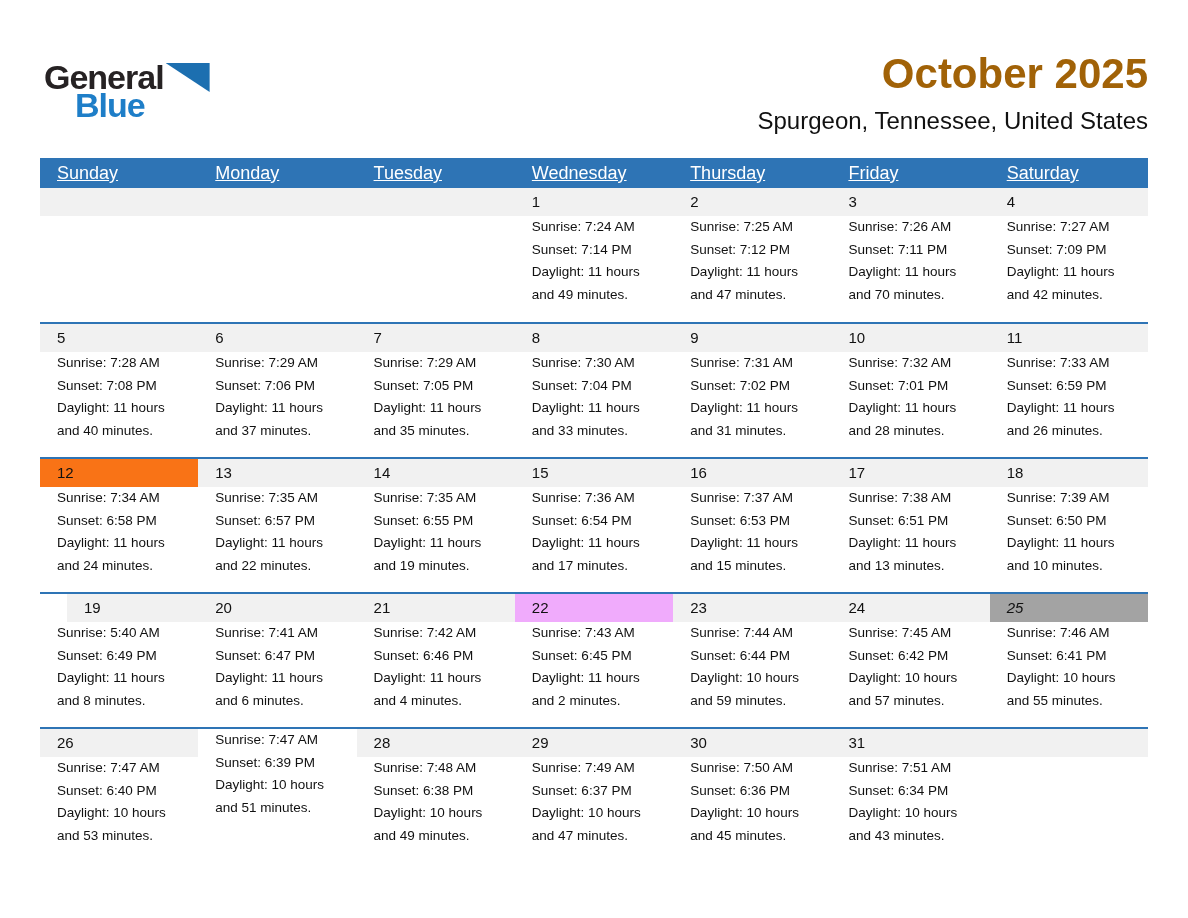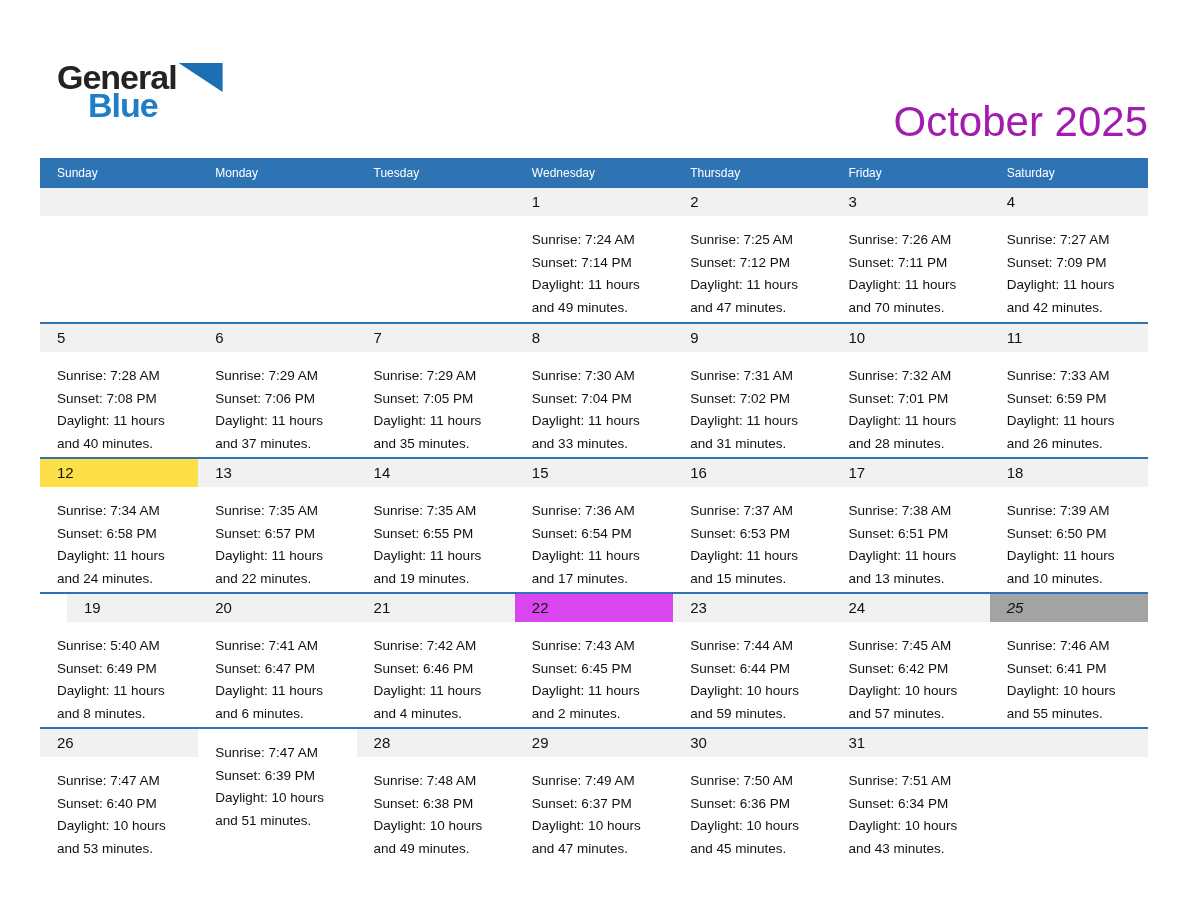--- a/index.html
+++ b/index.html
@@ -9,21 +9,21 @@
     height: 918px;
     font-family: "Liberation Sans", "DejaVu Sans", sans-serif;
     color: #1a1a1a;
     position: relative;
     overflow: hidden;
   }
 
   
   .topbar {
     position: absolute;
-    left: 41px;
+    left: 28px;
     right: 40px;
     top: 0;
     height: 168px;
   }
   .logo {
     position: absolute;
     left: 16px;
     top: 60px;
     width: 180px;
     height: 70px;
@@ -54,24 +54,23 @@
     margin-top: -4px;
   }
   .titles {
     position: absolute;
     right: 0;
     top: 48px;
     text-align: right;
   }
   .month-title {
     font-size: 42px;
-    font-weight: 400;
-    color: #a21caf;
+    font-weight: 700;
+    color: #a16207;
     line-height: 52px;
-    margin-top: 48px;
   }
   .location-subtitle {
     font-size: 24px;
     font-weight: 400;
     color: #111111;
     line-height: 34px;
     margin-top: 4px;
     text-align: center;
   }
 
@@ -82,25 +81,26 @@
     top: 158px;
     width: 1108px;
   }
   .cal-header {
     display: flex;
     height: 30px;
     color: #ffffff;
   }
   .hcell {
     flex: 1 1 0;
-    font-size: 12px;
+    font-size: 18px;
     line-height: 30px;
     padding-left: 17px;
     overflow: hidden;
     white-space: nowrap;
+    text-decoration: underline;
   }
   .week {
     display: flex;
     height: 134px;
     background: #ffffff;
   }
   .week.bordered { border-top: 2px solid; height: 135px; }
   .cell {
     flex: 1 1 0;
     overflow: hidden;
@@ -108,21 +108,21 @@
   .band {
     height: 28px;
     padding-left: 17px;
   }
   .daynum {
     font-size: 15px;
     line-height: 28px;
     color: #111111;
   }
   .info {
-    padding: 13px 6px 0 17px;
+    padding: 0 6px 0 17px;
   }
   .line {
     font-size: 13.5px;
     line-height: 22.5px;
     color: #111111;
     white-space: nowrap;
   }
 </style>
 </head>
 <body>
@@ -259,21 +259,21 @@
           <div class="info">
             <div class="line">Sunrise: 7:33 AM</div>
             <div class="line">Sunset: 6:59 PM</div>
             <div class="line">Daylight: 11 hours</div>
             <div class="line">and 26 minutes.</div>
           </div>
         </div>
       </div>
       <div class="week bordered" style="border-top-color: rgb(46, 116, 181);">
         <div class="cell">
-          <div class="band" style="background: #fde047;"><span class="daynum">12</span></div>
+          <div class="band" style="background: #f97316;"><span class="daynum">12</span></div>
           <div class="info">
             <div class="line">Sunrise: 7:34 AM</div>
             <div class="line">Sunset: 6:58 PM</div>
             <div class="line">Daylight: 11 hours</div>
             <div class="line">and 24 minutes.</div>
           </div>
         </div>
         <div class="cell">
           <div class="band" style="background: rgb(241, 241, 241);"><span class="daynum">13</span></div>
           <div class="info">
@@ -351,21 +351,21 @@
         <div class="cell">
           <div class="band" style="background: rgb(241, 241, 241);"><span class="daynum">21</span></div>
           <div class="info">
             <div class="line">Sunrise: 7:42 AM</div>
             <div class="line">Sunset: 6:46 PM</div>
             <div class="line">Daylight: 11 hours</div>
             <div class="line">and 4 minutes.</div>
           </div>
         </div>
         <div class="cell">
-          <div class="band" style="background: #d946ef;"><span class="daynum">22</span></div>
+          <div class="band" style="background: #f0abfc;"><span class="daynum">22</span></div>
           <div class="info">
             <div class="line">Sunrise: 7:43 AM</div>
             <div class="line">Sunset: 6:45 PM</div>
             <div class="line">Daylight: 11 hours</div>
             <div class="line">and 2 minutes.</div>
           </div>
         </div>
         <div class="cell">
           <div class="band" style="background: rgb(241, 241, 241);"><span class="daynum">23</span></div>
           <div class="info">

